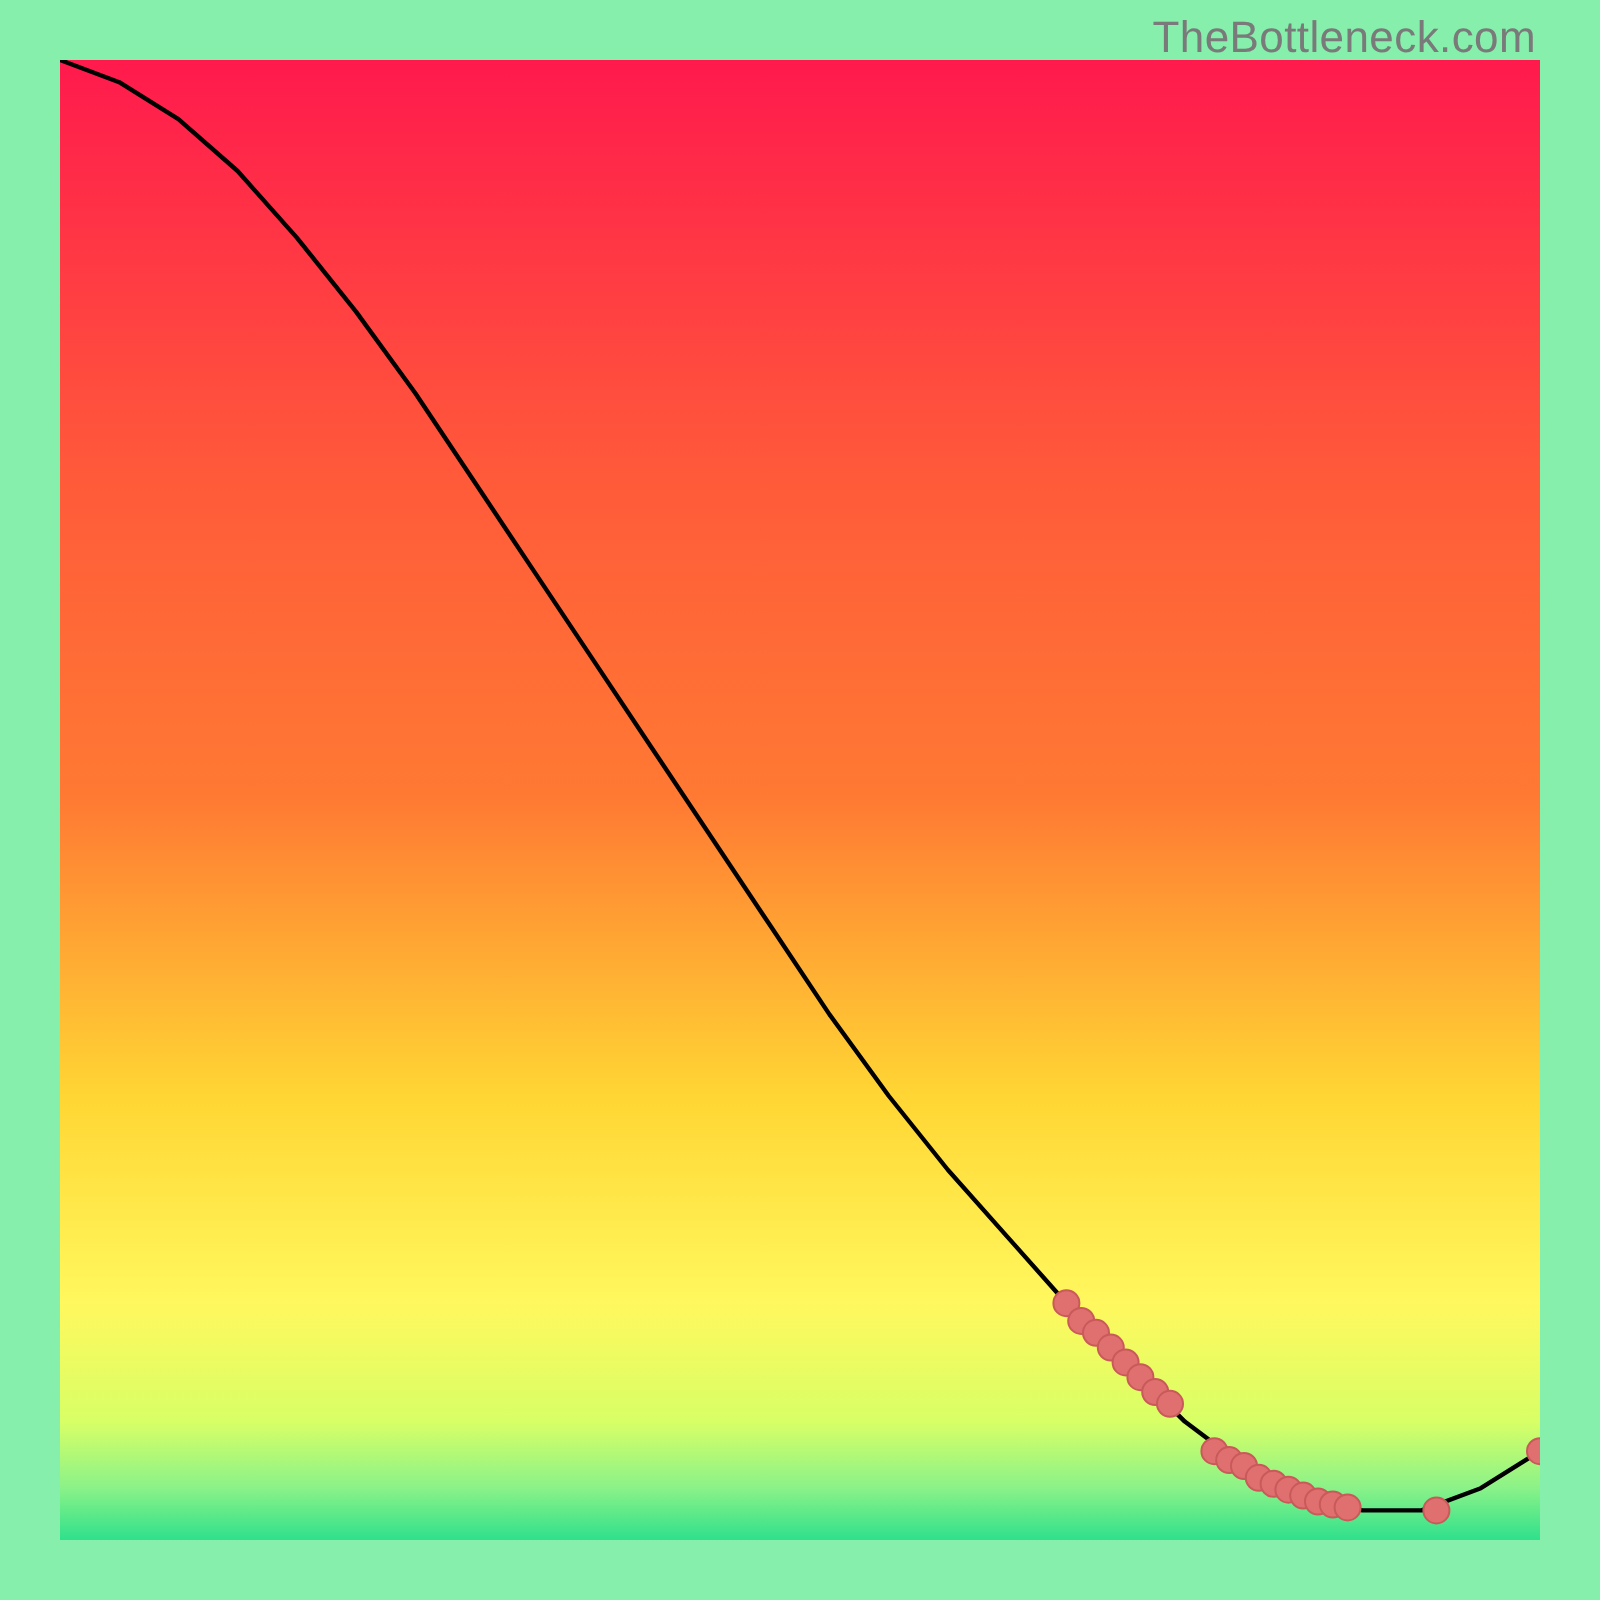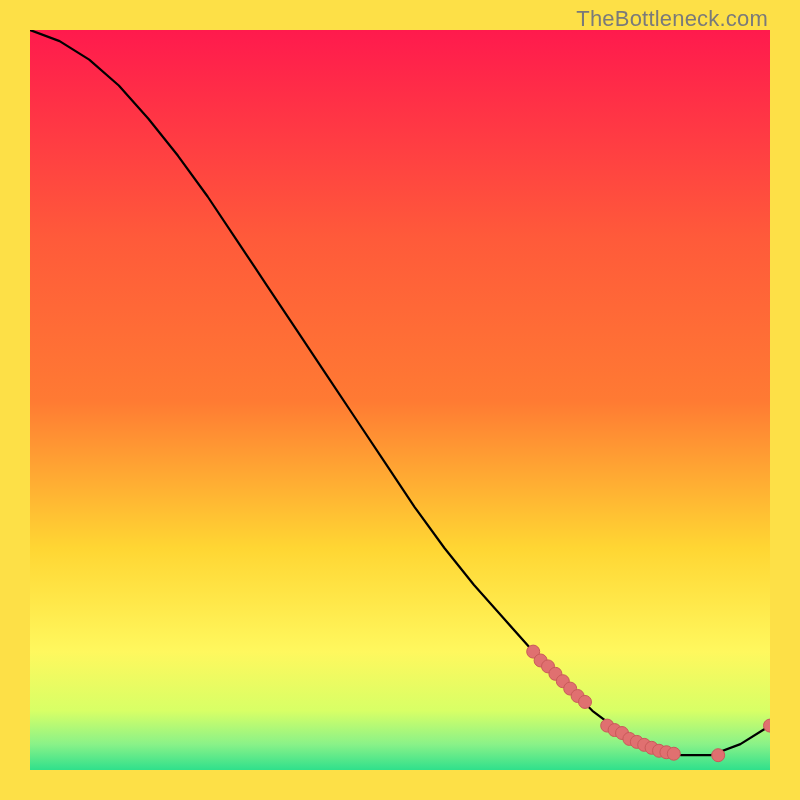--- a/index.html
+++ b/index.html
@@ -10,21 +10,21 @@
     background: #000;
     overflow: hidden;
     font-family: Arial, Helvetica, sans-serif;
   }
   .frame {
     position: absolute;
     top: 0;
     left: 0;
     width: 800px;
     height: 800px;
-    background: #fde047;
+    background: #86efac;
   }
   .plot {
     position: absolute;
     top: 30px;
     left: 30px;
     width: 740px;
     height: 740px;
   }
   .watermark {
     position: absolute;

